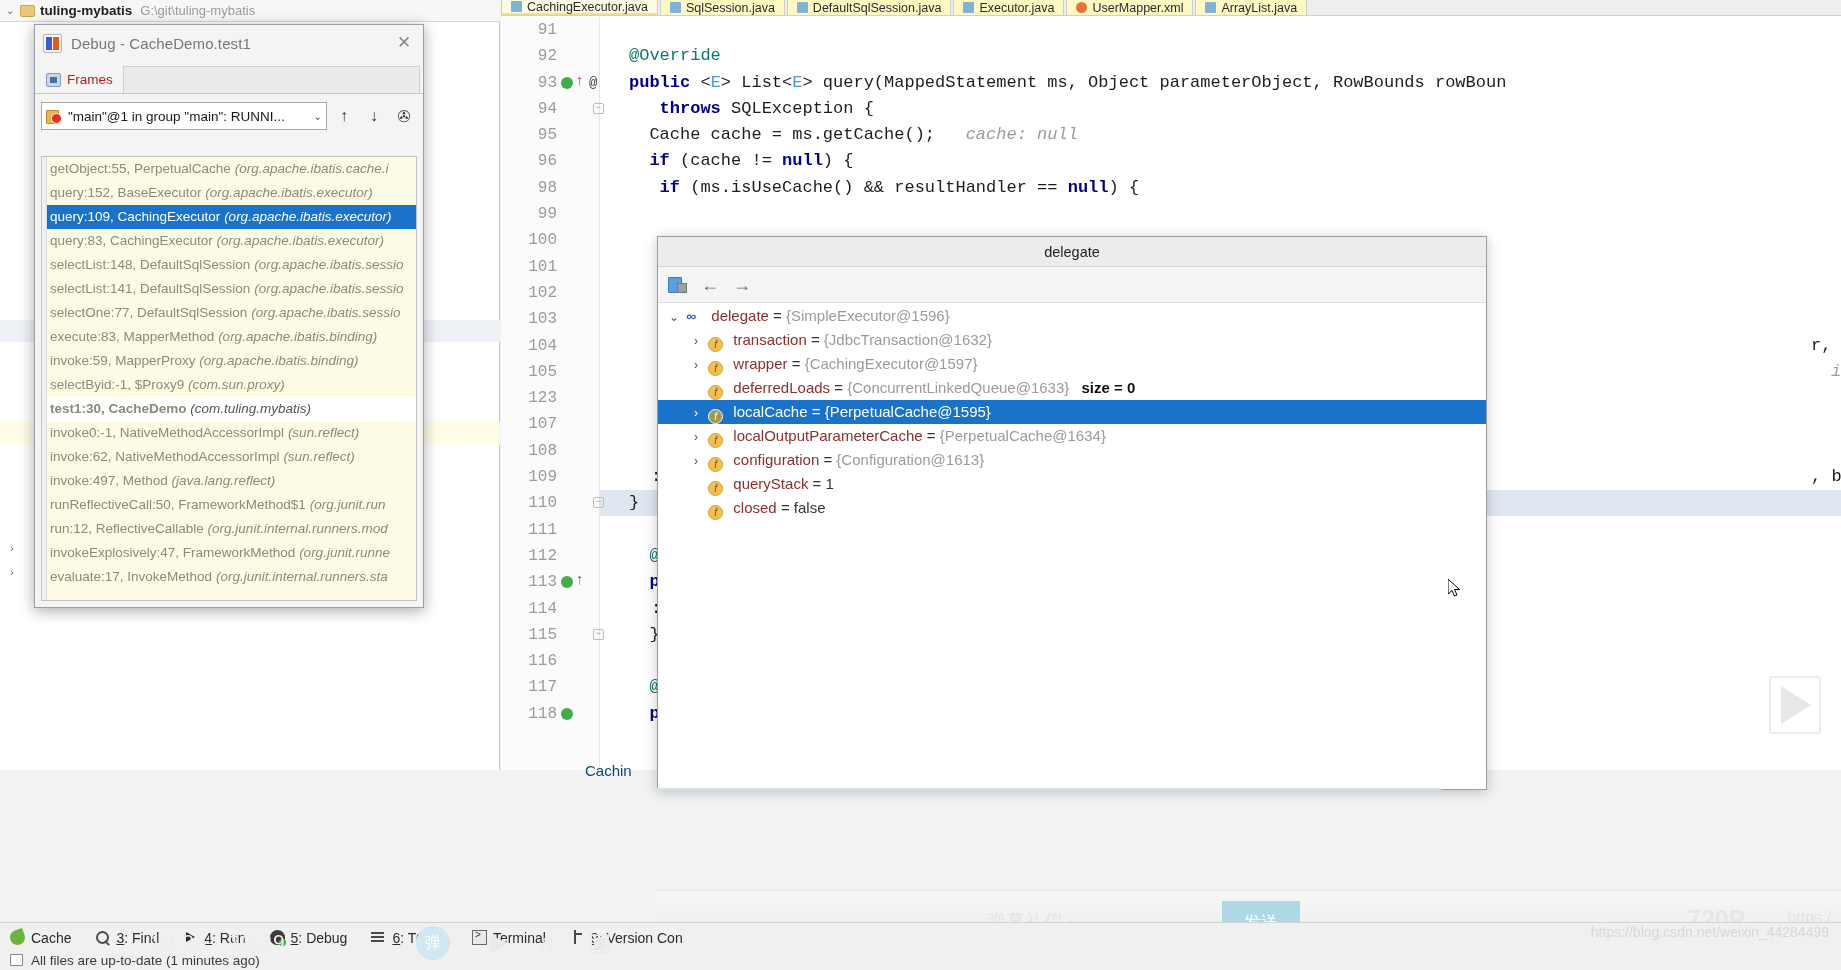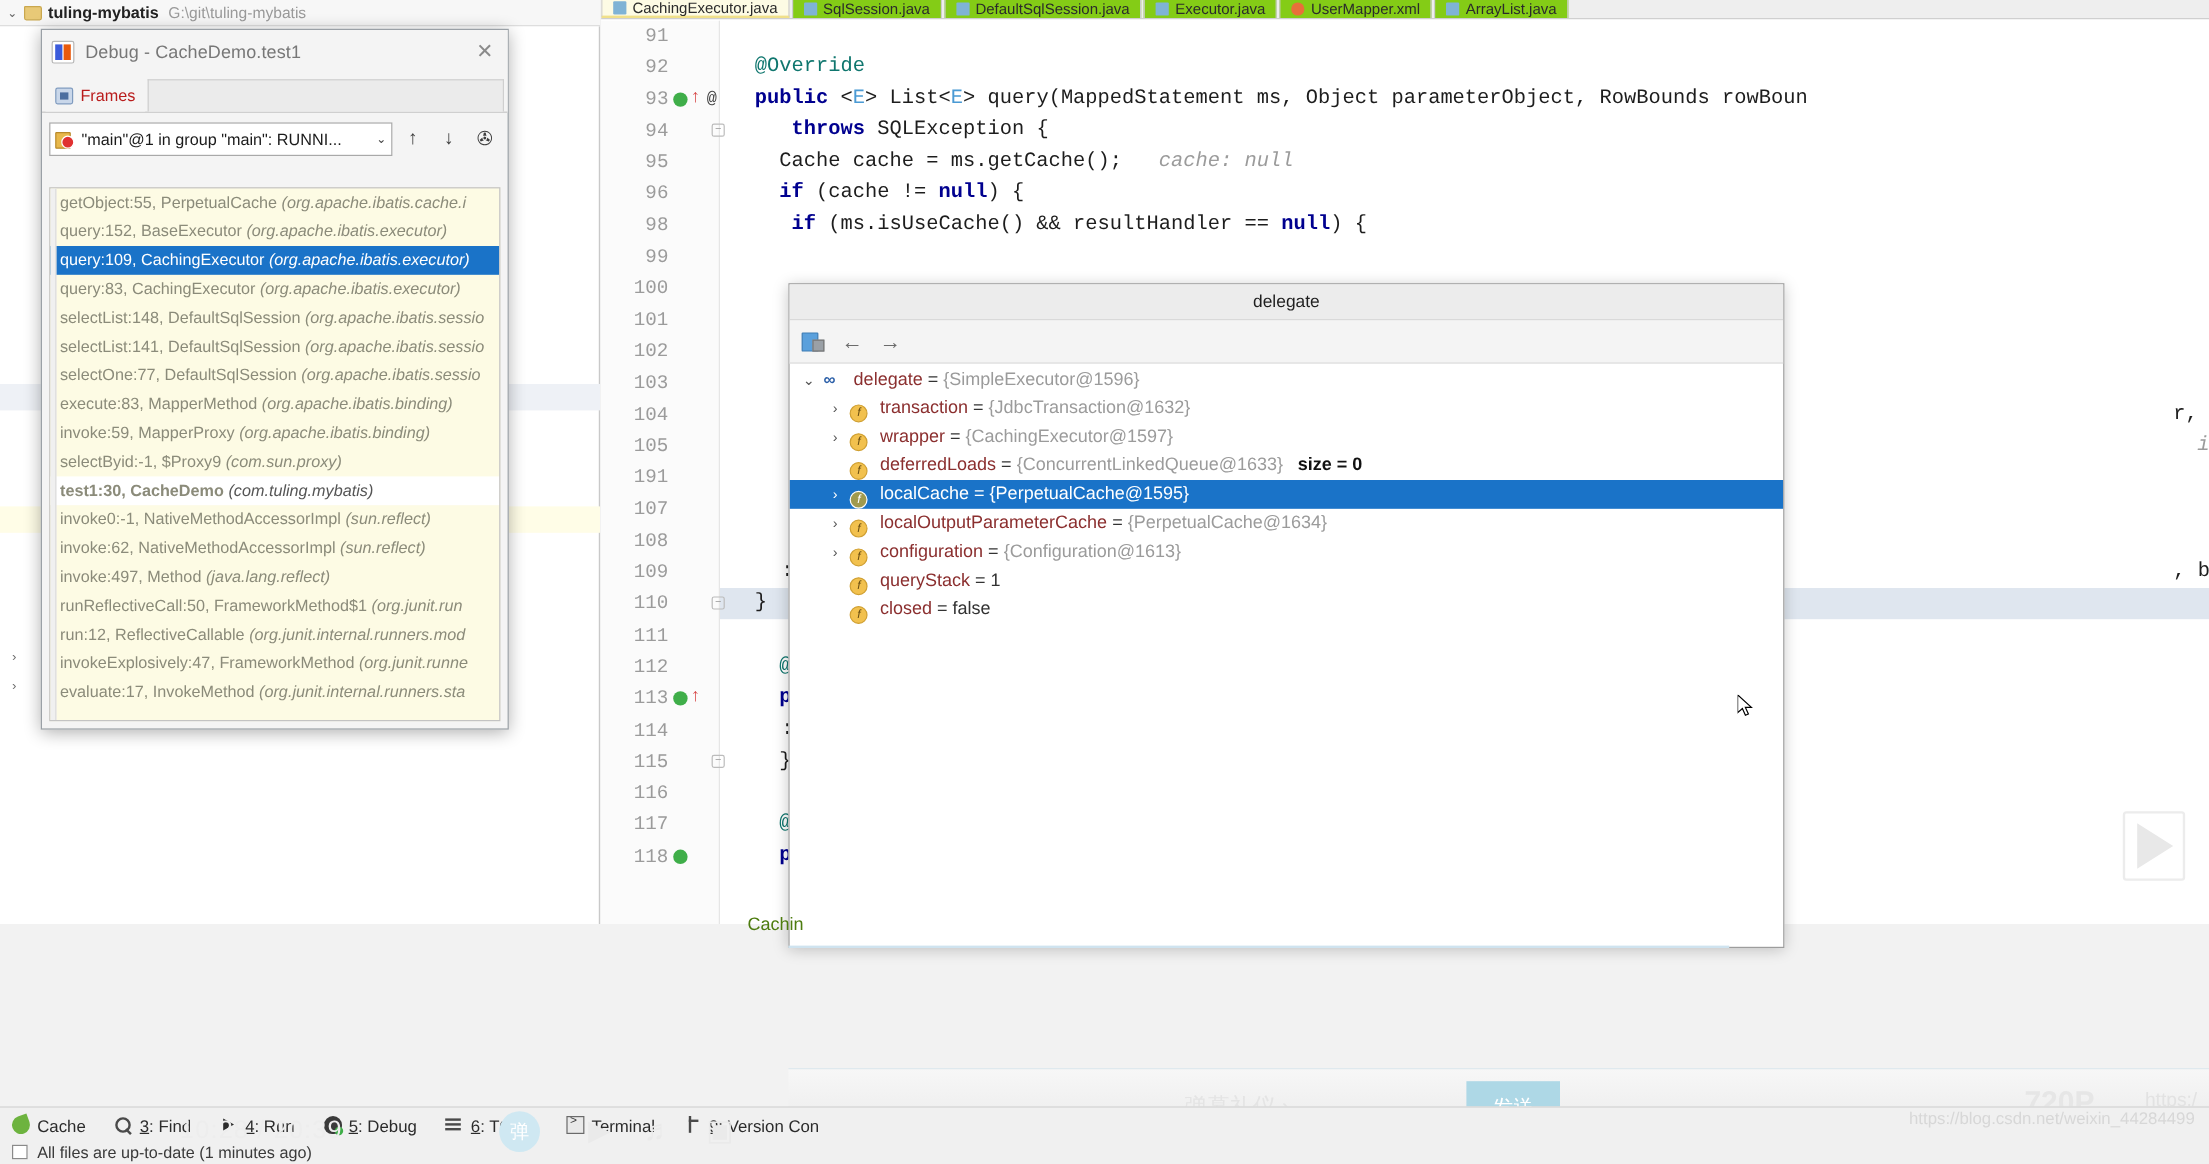--- a/index.html
+++ b/index.html
@@ -71,21 +71,21 @@
   .frame-row.user { background:#fff; color:#121212; font-weight:bold; }
   .frame-row.user .pkg { color:#555; font-weight:normal; }
   .frames-scroll { position:absolute; left:0; top:0; width:5px; height:100%; background:#f0f0f0;
     border-right:1px solid #dcdcdc; }
 
   
   .editor { position:absolute; left:501px; top:0; right:0; bottom:200px; background:#fff; }
   .tabbar { position:absolute; left:0; top:0; right:0; height:16px; overflow:hidden;
     background:#eeeeee; border-bottom:1px solid #cfcfcf; display:flex; align-items:flex-end; }
   .etab { height:16px; display:flex; align-items:center; padding:0 9px; font-size:12.5px;
-    color:#2b2b2b; background:#84cc16; border:1px solid #cccccc; border-bottom:none;
+    color:#2b2b2b; background:#fef9c3; border:1px solid #cccccc; border-bottom:none;
     margin-right:2px; white-space:nowrap; }
   .etab.active { background:#fdfbe4; border-bottom:2px solid #f0e08a; }
   .etab .fi { width:11px; height:11px; margin-right:5px; background:#7fb3d5; border-radius:1px; }
   .etab.mapper .fi { background:#e8703a; border-radius:50%; }
 
   .code-area { position:absolute; left:0; top:17px; right:0; bottom:0; overflow:hidden;
     font-family:"Liberation Mono", monospace; font-size:17px; }
   .gutter { position:absolute; left:0; top:0; width:99px; height:100%; background:#fbfbfb;
     border-right:1px solid #e6e6e6; }
   .lines { position:absolute; left:0; top:0; right:0; }
@@ -300,21 +300,21 @@
           </div>
         <div class="lrow">
           <span class="lnum">104</span>
           <span class="ltext" style="left:1310px;">r, key,</span>
         </div>
         <div class="lrow">
           <span class="lnum">105</span>
           <span class="ltext hint" style="left:1330px;">ionalCac</span>
         </div>
         <div class="lrow">
-            <span class="lnum">191</span>
+            <span class="lnum">123</span>
           </div>
         <div class="lrow">
             <span class="lnum">107</span>
           </div>
         <div class="lrow">
             <span class="lnum">108</span>
           </div>
 
         <div class="lrow">
           <span class="lnum">109</span>
@@ -366,21 +366,21 @@
 
         <div class="lrow">
           <span class="lnum">118</span>
           <span class="bp"></span>
           <span class="ltext kw">  pul</span>
         </div>
       </div>
     </div>
   </div>
 
-  <div style="position:absolute;left:623px;top:762px;font-size:15px;color:#4d7c0f;z-index:20;">Cachin</div>
+  <div style="position:absolute;left:585px;top:762px;font-size:15px;color:#0c4a6e;z-index:20;">Cachin</div>
 
   <div class="delegate-popup">
     <div class="dp-header">delegate</div>
     <div class="dp-toolbar">
       <span class="dp-tb-ico"></span>
       <span class="dp-nav">←</span>
       <span class="dp-nav">→</span>
     </div>
     <div class="dp-body">
 

